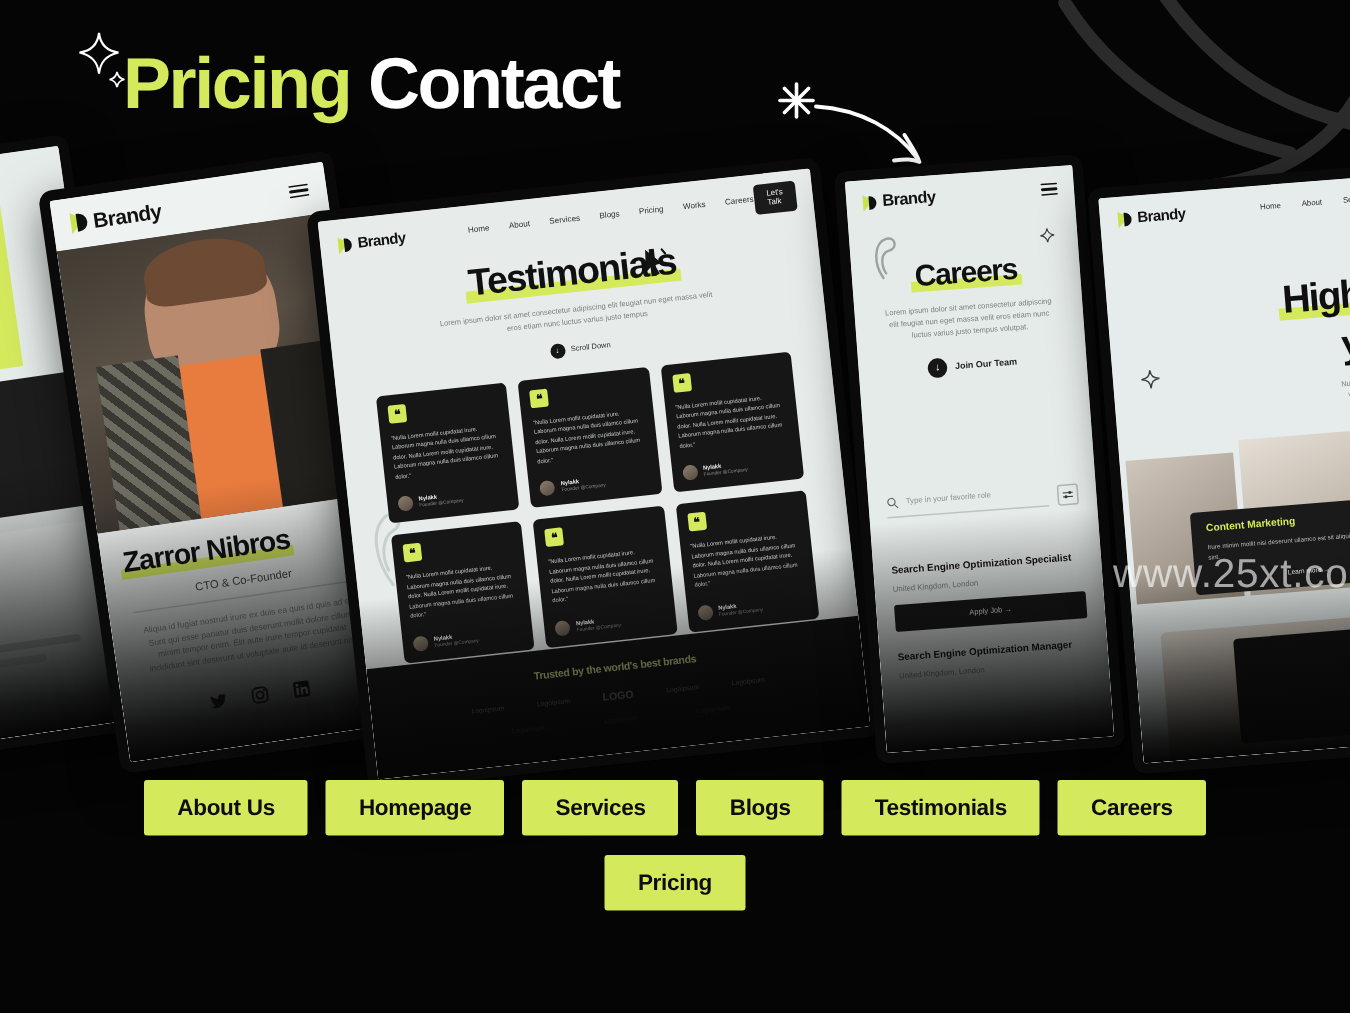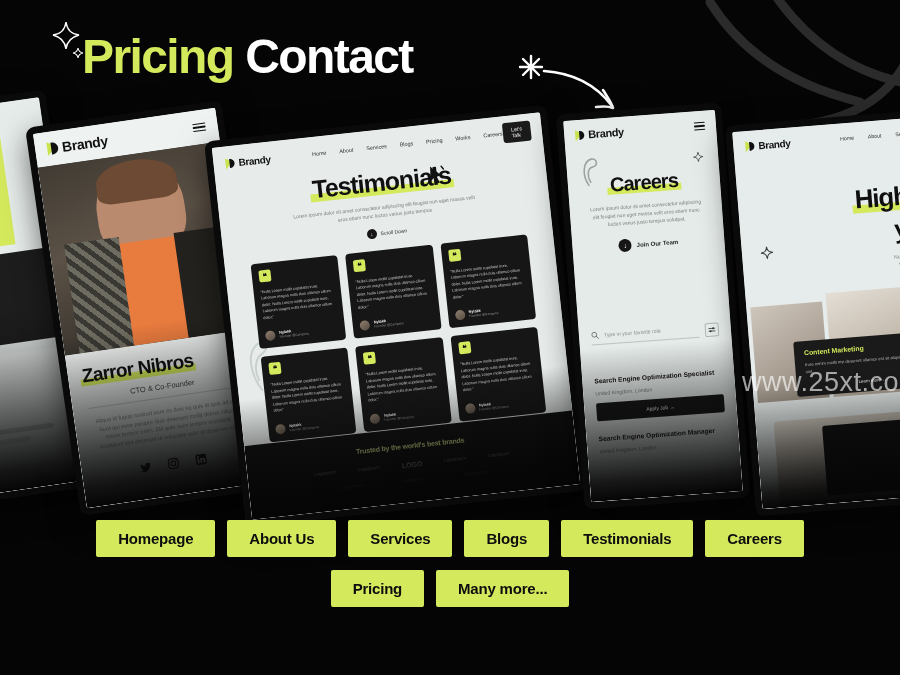--- a/index.html
+++ b/index.html
@@ -425,26 +425,25 @@
         <div class="fade-bot" style="height:34%"></div>
       </div>
     </div>
 
   </div>
 
   <div class="watermark">www.25xt.com</div>
 
   <div class="tagzone">
     <div class="tagrow">
+      <button class="tag">About Us</button>
       <button class="tag">Homepage</button>
-      <button class="tag">About Us</button>
       <button class="tag">Services</button>
       <button class="tag">Blogs</button>
       <button class="tag">Testimonials</button>
       <button class="tag">Careers</button>
     </div>
     <div class="tagrow">
       <button class="tag">Pricing</button>
-      <button class="tag">Many more...</button>
     </div>
   </div>
 
 </div>
 
 </body></html>

